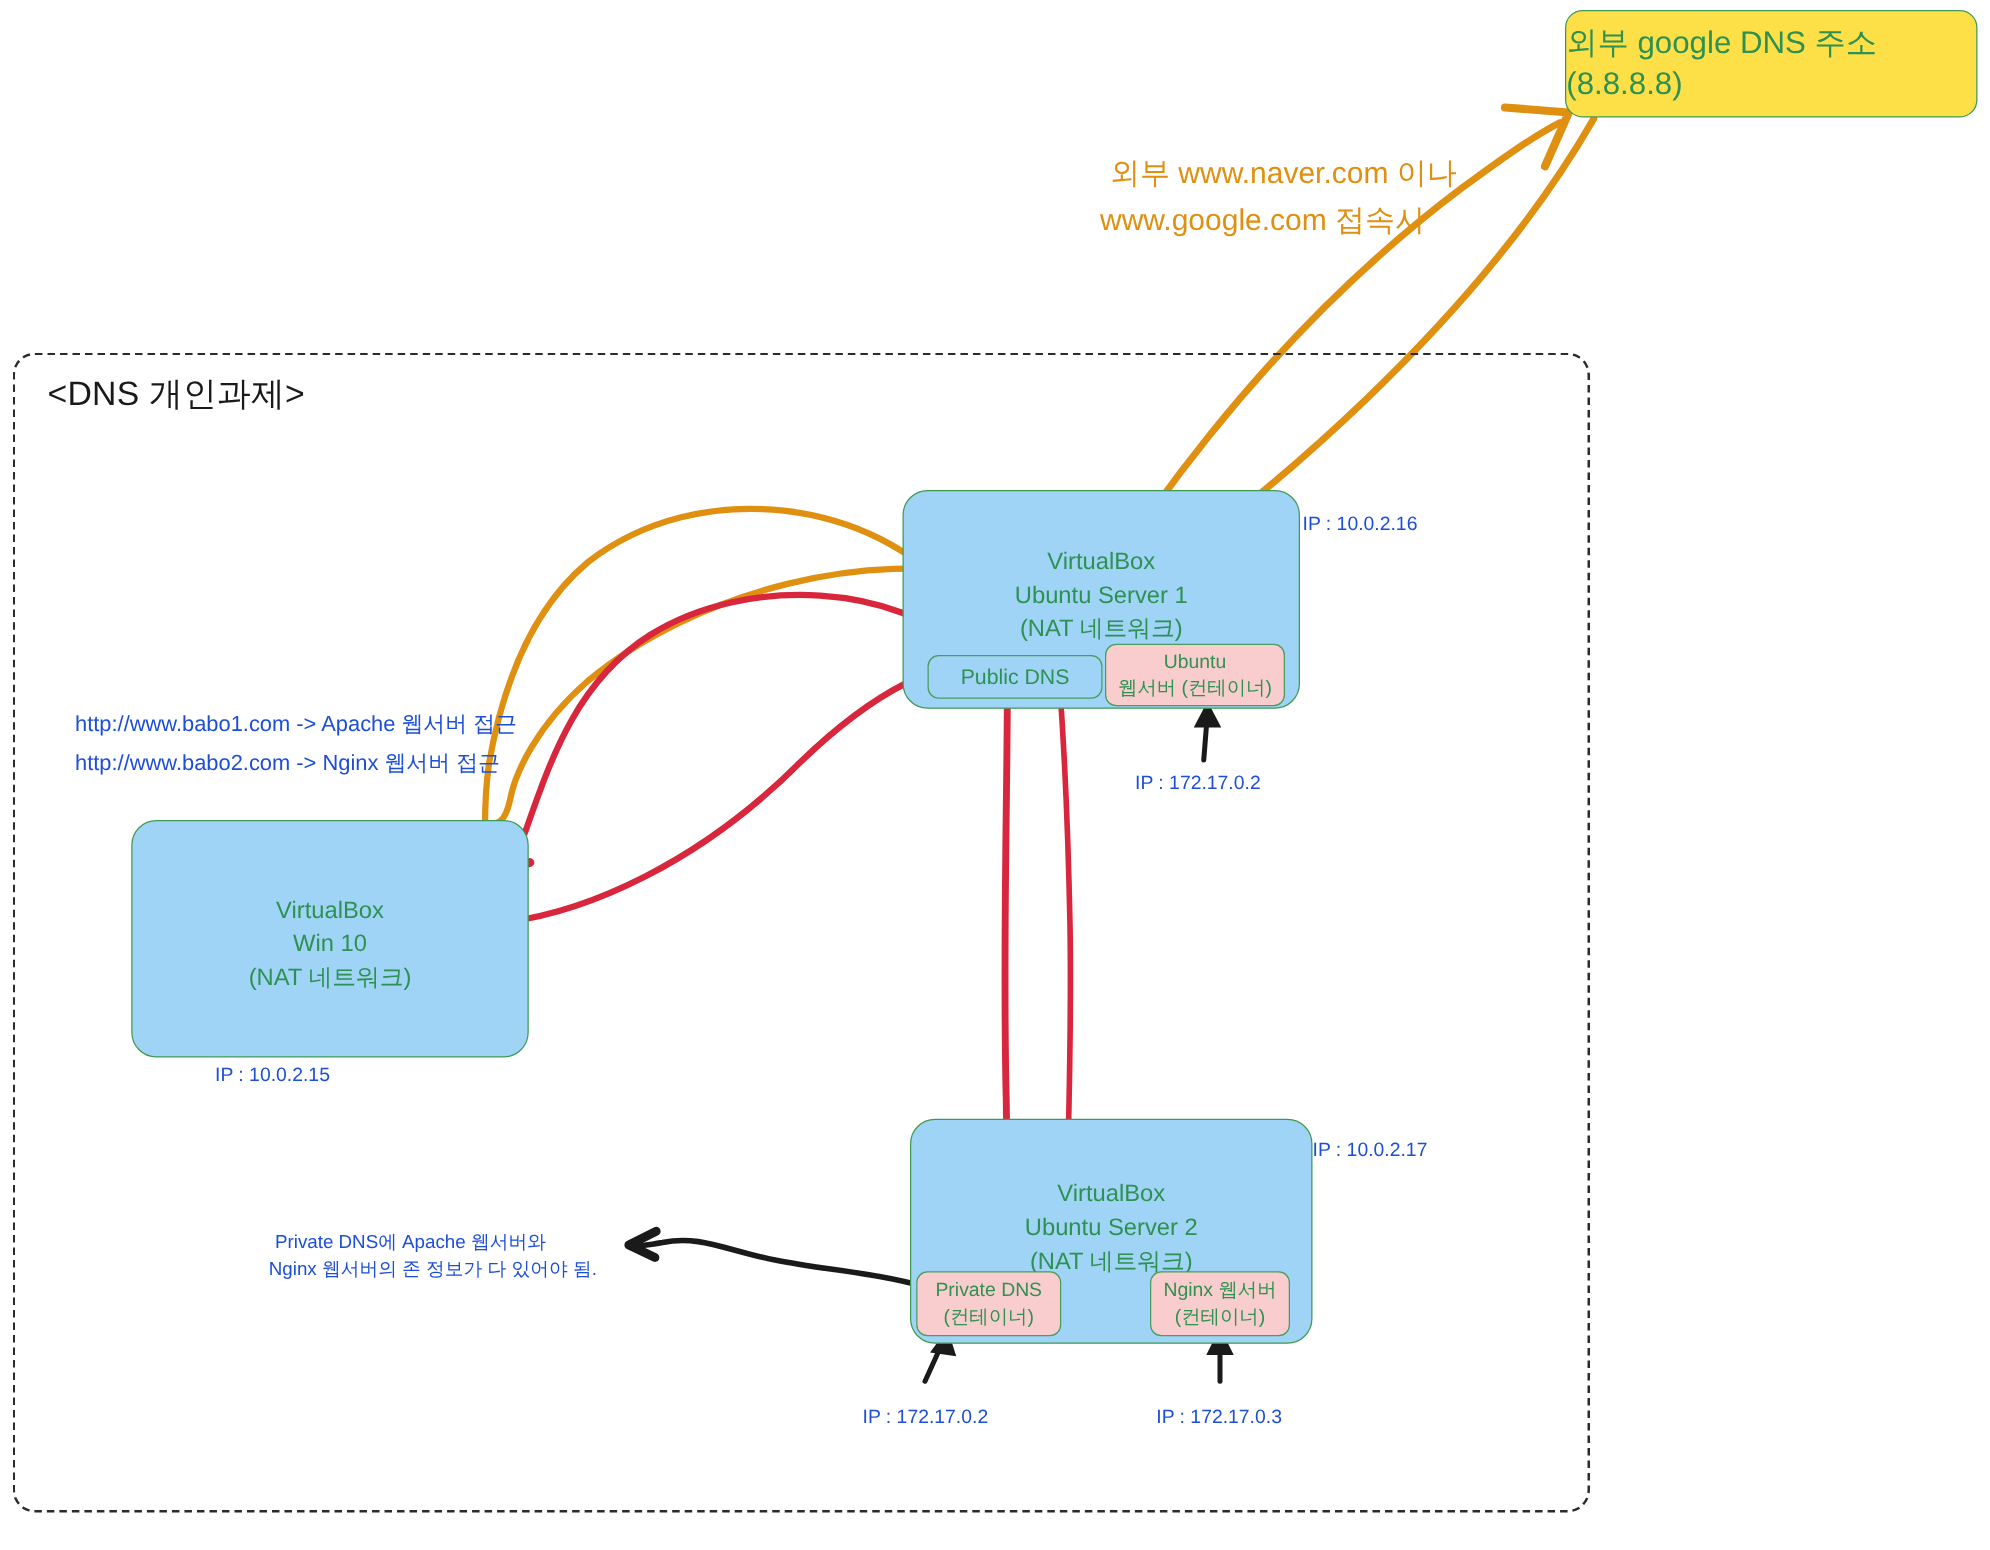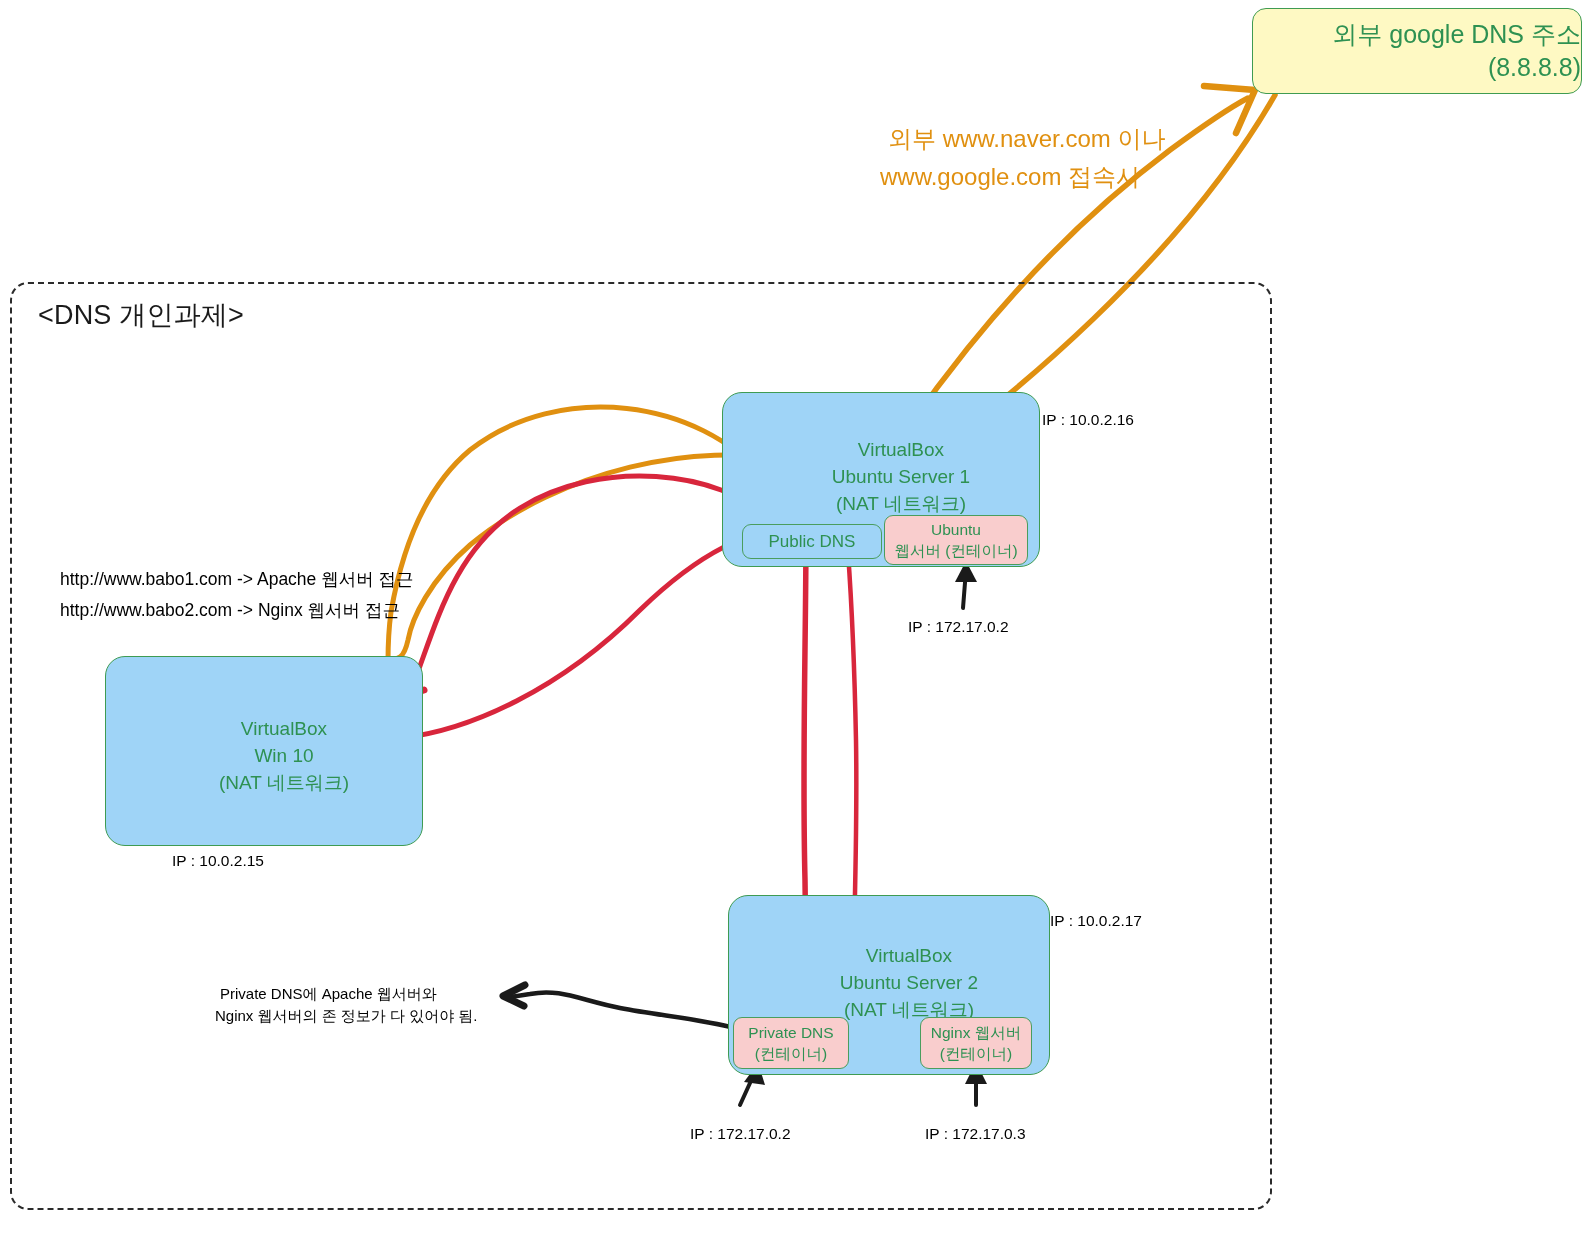--- a/index.html
+++ b/index.html
@@ -53,33 +53,32 @@
   }
   .vm-label {
     position: absolute;
     left: 0;
     width: 100%;
     text-align: center;
     color: #2e9152;
     font-size: 19px;
     line-height: 27px;
     white-space: nowrap;
-    padding-left: 20px;
   }
 
   
   .ext-box {
     position: absolute;
-    background: #fef9c3;
+    background: #fde047;
     border: 1.5px solid #3f9b52;
     border-radius: 14px;
     box-sizing: border-box;
     display: flex;
     flex-direction: column;
-    align-items: flex-end;
+    align-items: flex-start;
     justify-content: center;
   }
   .ext-line {
     color: #2e9152;
     font-size: 25px;
     line-height: 33px;
     white-space: nowrap;
   }
 
   
@@ -100,21 +99,21 @@
     color: #2e9152;
     font-size: 15.5px;
     line-height: 21px;
     white-space: nowrap;
   }
   .chip-line.big { font-size: 17px; }
 
   
   .note {
     position: absolute;
-    color: #000000;
+    color: #1d4ed8;
     white-space: nowrap;
   }
   .note.ip {
     font-size: 15.5px;
   }
   .note.body {
     font-size: 17.5px;
     line-height: 25px;
   }
   .note.small {

